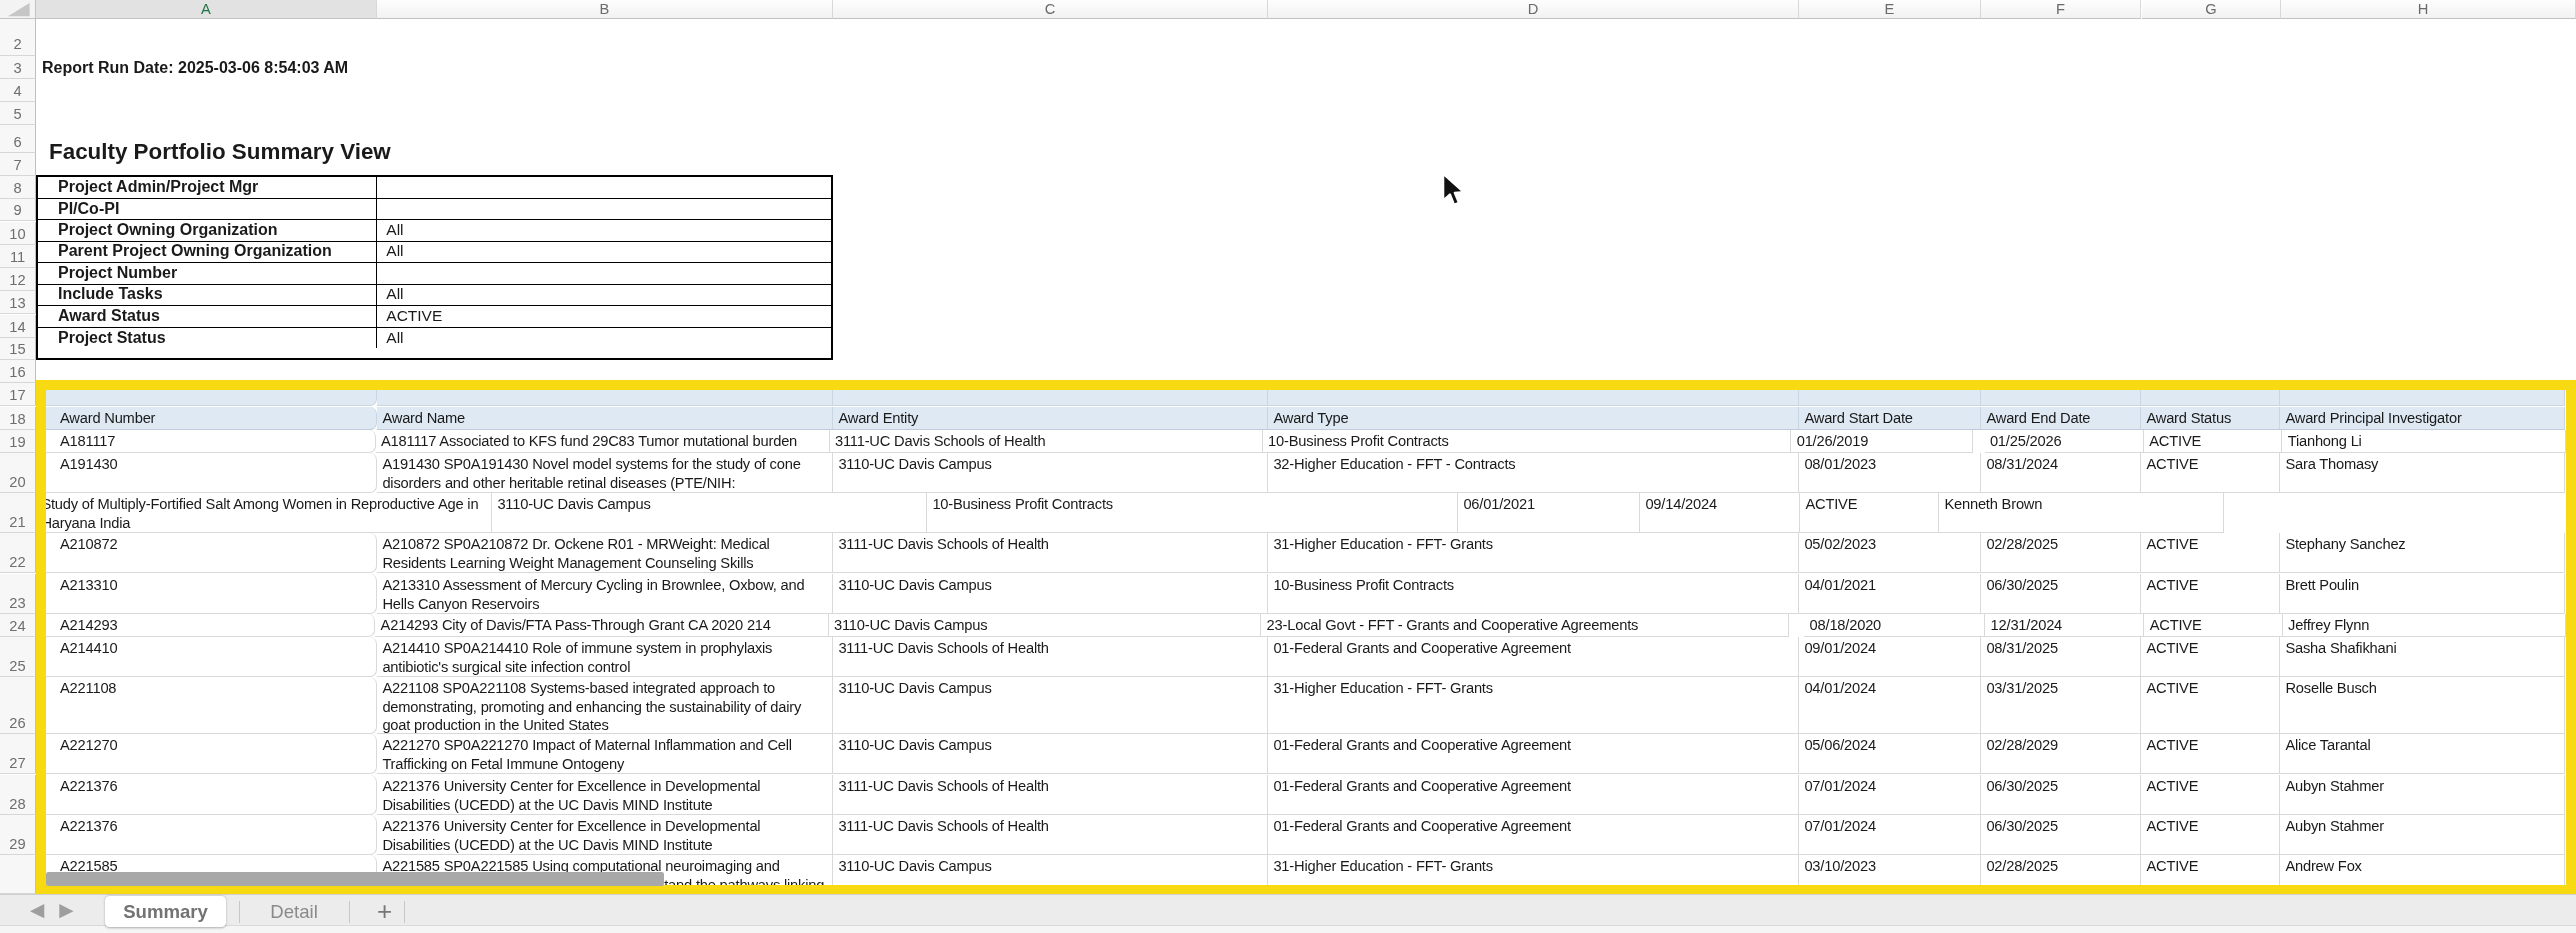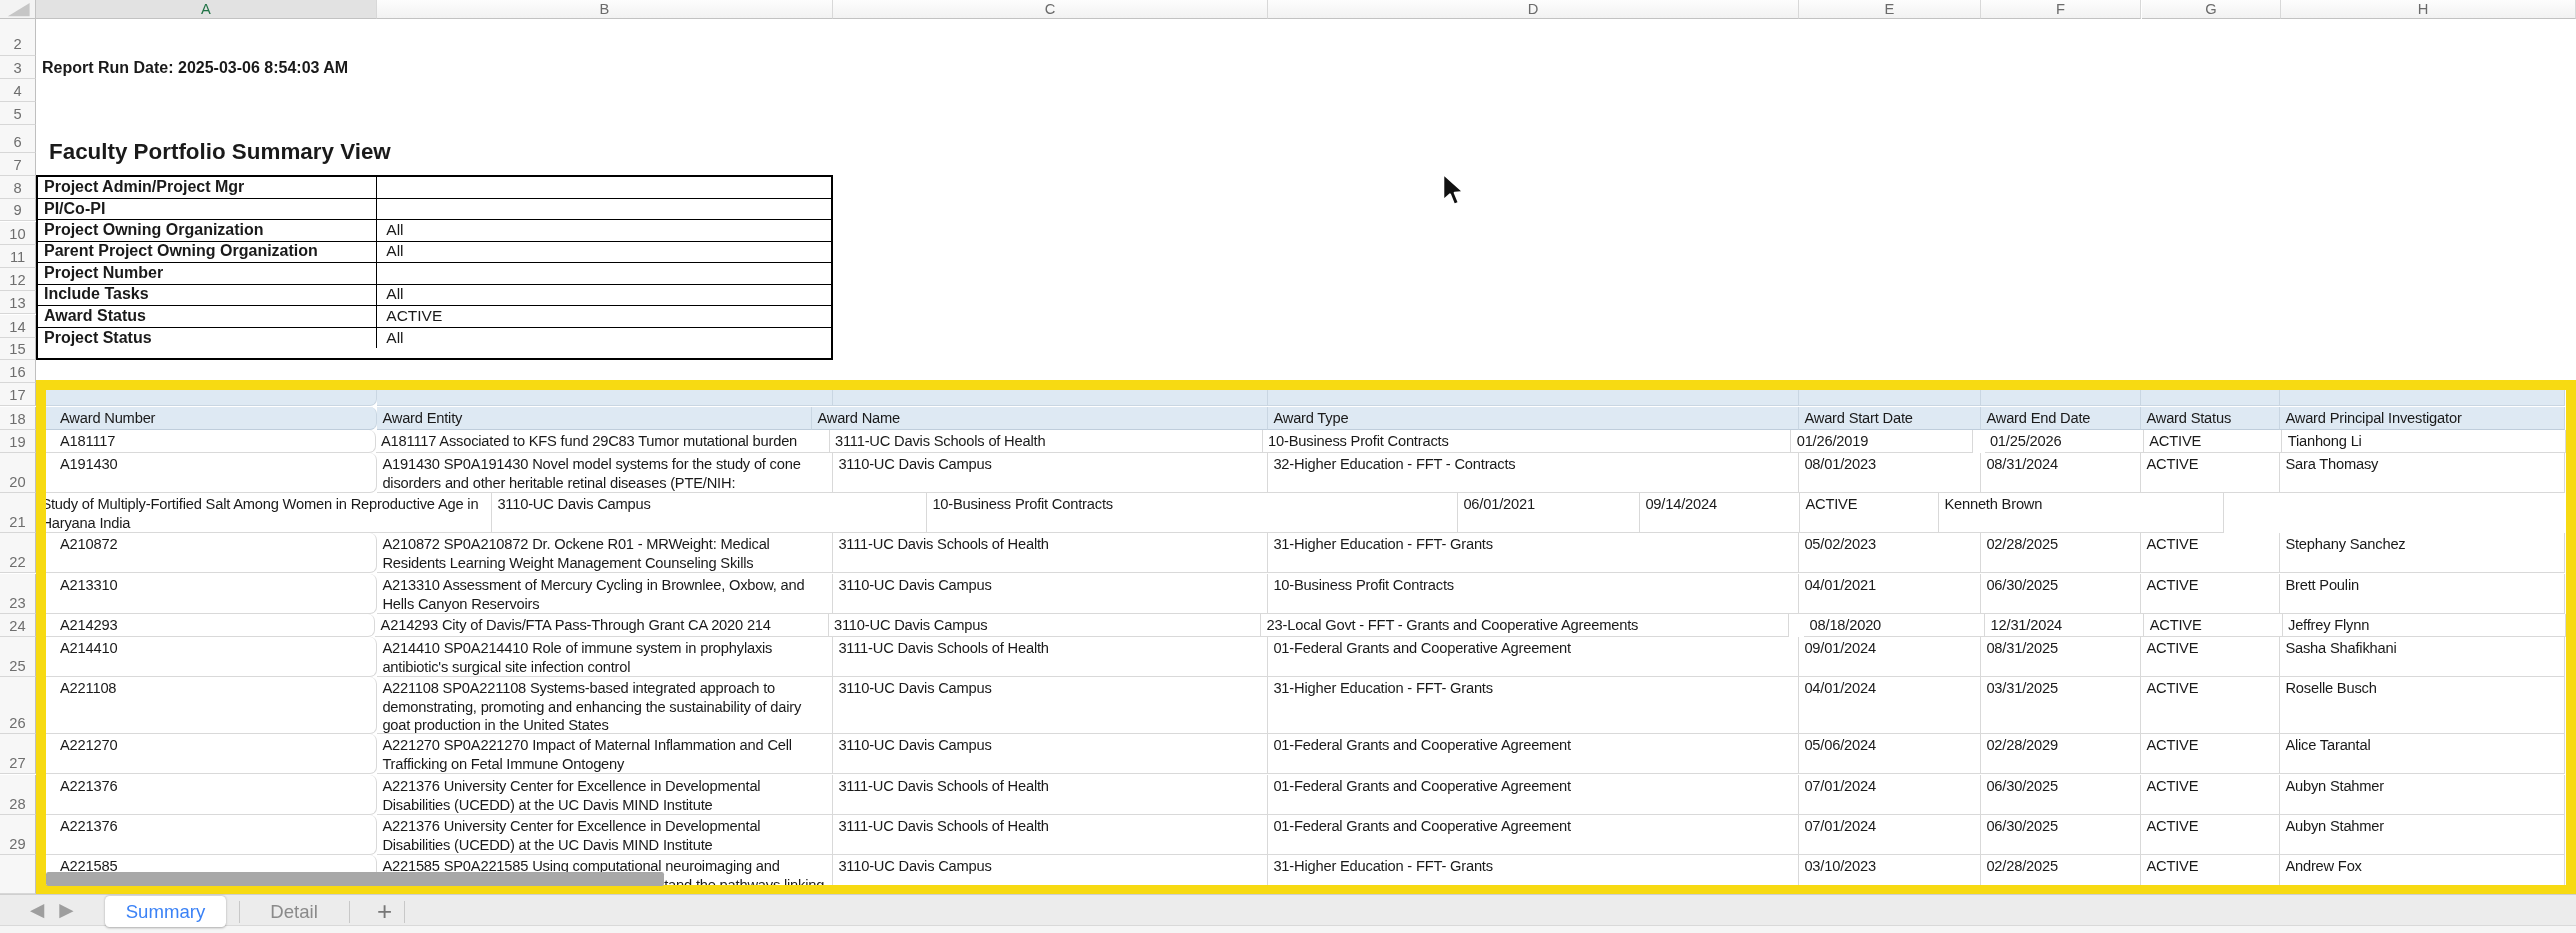--- a/index.html
+++ b/index.html
@@ -18,21 +18,21 @@
           justify-content:center;font-size:14.7px;color:#6e6e6e;padding-bottom:2.3px;overflow:hidden;}
   
   #runDate{position:absolute;left:42px;top:59px;font-size:16px;font-weight:bold;white-space:nowrap;}
   #title{position:absolute;left:49px;top:128px;font-size:22.4px;font-weight:bold;white-space:nowrap;margin-top:11px;}
   
   #filterBox{position:absolute;left:36px;top:175px;width:797px;height:185px;box-sizing:border-box;
              border:2.3px solid #000;background:#fff;}
   .frow{position:absolute;left:0;width:100%;box-sizing:border-box;border-bottom:1.5px solid #000;display:flex;}
   .frow:last-child{border-bottom:none;}
   .flabel{width:339px;box-sizing:border-box;border-right:1.5px solid #000;font-weight:bold;
-          font-size:16px;display:flex;align-items:center;padding-left:6px;overflow:hidden;}
+          font-size:16px;display:flex;align-items:center;padding-left:20px;overflow:hidden;}
   .fvalue{flex:1;font-size:15.5px;display:flex;align-items:center;padding-left:9.3px;overflow:hidden;}
   
   .trow{position:absolute;display:flex;overflow:hidden;}
   .tcell{box-sizing:border-box;border-right:0.8px solid #d9d9d9;border-bottom:0.8px solid #d9d9d9;
          font-size:14.7px;letter-spacing:-0.2px;line-height:18.6px;padding:2.3px 4.6px 0 5.4px;overflow:hidden;}
   .tcell.first{padding-left:24px;border-radius:7px;}
   .hdr .tcell{background:#dee9f3;border-right:0.8px solid #c9d6e2;border-bottom:0.8px solid #bfcddb;
               display:flex;align-items:center;padding-top:0;}
   .blank17 .tcell{background:#dee9f3;border-right:0.8px solid #c9d6e2;border-bottom:0.8px solid #c9d6e2;}
   
@@ -42,21 +42,21 @@
   #hscroll{position:absolute;left:46px;top:872px;width:618px;height:14px;background:#a8a8a8;
            border-radius:2.3px;z-index:40;}
   
   #tabbar{position:absolute;left:0;top:894px;width:2576px;height:39px;background:#ececec;
           border-top:0.8px solid #cfcfcf;box-sizing:border-box;z-index:45;}
   #tabbarBottom{position:absolute;left:0;top:925px;width:2576px;height:8.5px;background:#f5f5f5;
                 border-top:0.8px solid #d9d9d9;box-sizing:border-box;z-index:46;}
   .navarrow{position:absolute;top:899px;font-size:18.6px;color:#9e9e9e;z-index:47;width:31px;text-align:center;}
   #tabSummary{position:absolute;left:105px;top:896px;width:121px;height:31px;background:#fff;
               border-radius:4.6px;box-shadow:0 0.8px 2.3px rgba(0,0,0,.3);display:flex;align-items:center;
-              justify-content:center;font-size:18.6px;font-weight:normal;color:#3b82f6;z-index:47;}
+              justify-content:center;font-size:18.6px;font-weight:bold;color:#737373;z-index:47;}
   #tabDetail{position:absolute;left:240px;top:896px;width:108px;height:31px;display:flex;align-items:center;
              justify-content:center;font-size:18.6px;color:#8a8a8a;z-index:47;}
   .tabsep{position:absolute;top:901px;width:0.8px;height:21.6px;background:#c8c8c8;z-index:47;}
   #tabAdd{position:absolute;left:366px;top:896px;width:37px;height:31px;display:flex;align-items:center;
           justify-content:center;font-size:26px;color:#777;z-index:47;}
   #cursor{position:absolute;left:1440px;top:172px;z-index:60;pointer-events:none;}
 </style>
 </head>
 <body>
 
@@ -152,22 +152,22 @@
         <div class="tcell" style="width: 456px;"></div>
         <div class="tcell" style="width: 435px;"></div>
         <div class="tcell" style="width: 531px;"></div>
         <div class="tcell" style="width: 182px;"></div>
         <div class="tcell" style="width: 160px;"></div>
         <div class="tcell" style="width: 139px;"></div>
         <div class="tcell" style="width: 285px;"></div>
       </div>
       <div class="trow hdr" style="left: 36px; top: 407px; width: 2530px; height: 23px;">
         <div class="tcell first" style="width: 341px;">Award Number</div>
+        <div class="tcell" style="width: 456px;">Award Name</div>
         <div class="tcell" style="width: 435px;">Award Entity</div>
-        <div class="tcell" style="width: 456px;">Award Name</div>
         <div class="tcell" style="width: 531px;">Award Type</div>
         <div class="tcell" style="width: 182px;">Award Start Date</div>
         <div class="tcell" style="width: 160px;">Award End Date</div>
         <div class="tcell" style="width: 139px;">Award Status</div>
         <div class="tcell" style="width: 285px;">Award Principal Investigator</div>
       </div>
       <div class="trow body" style="left: 36px; top: 430px; width: 2530px; height: 23px;">
         <div class="tcell first" style="width: 341px;">A181117</div>
         <div class="tcell" style="width: 456px;">A181117 Associated to KFS fund 29C83 Tumor mutational burden</div>
         <div class="tcell" style="width: 435px;">3111-UC Davis Schools of Health</div>

